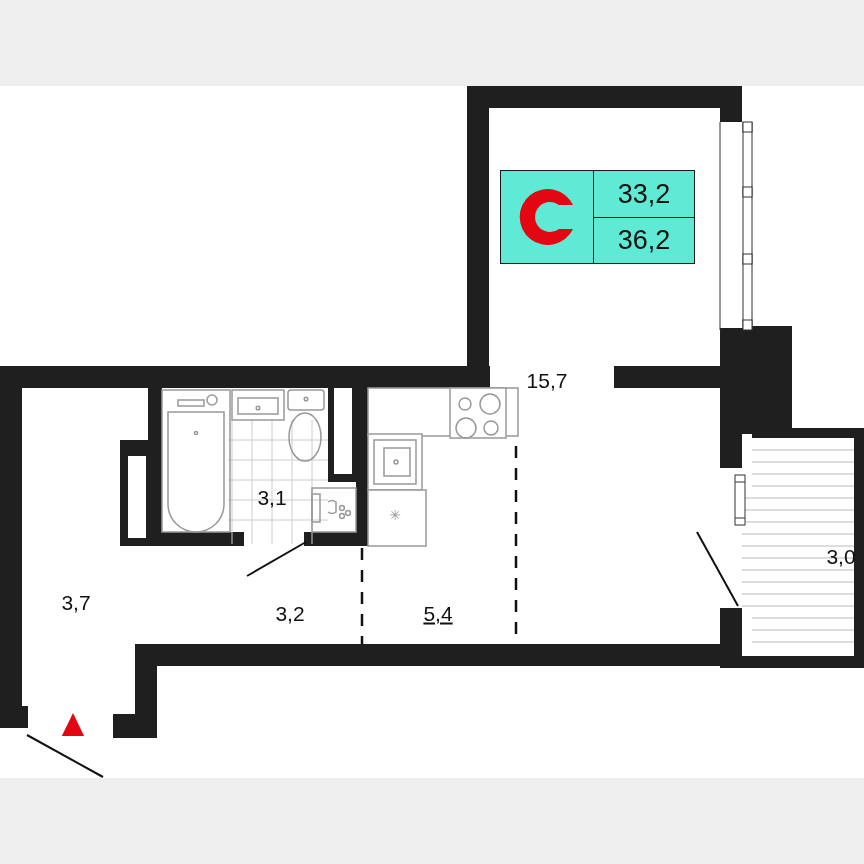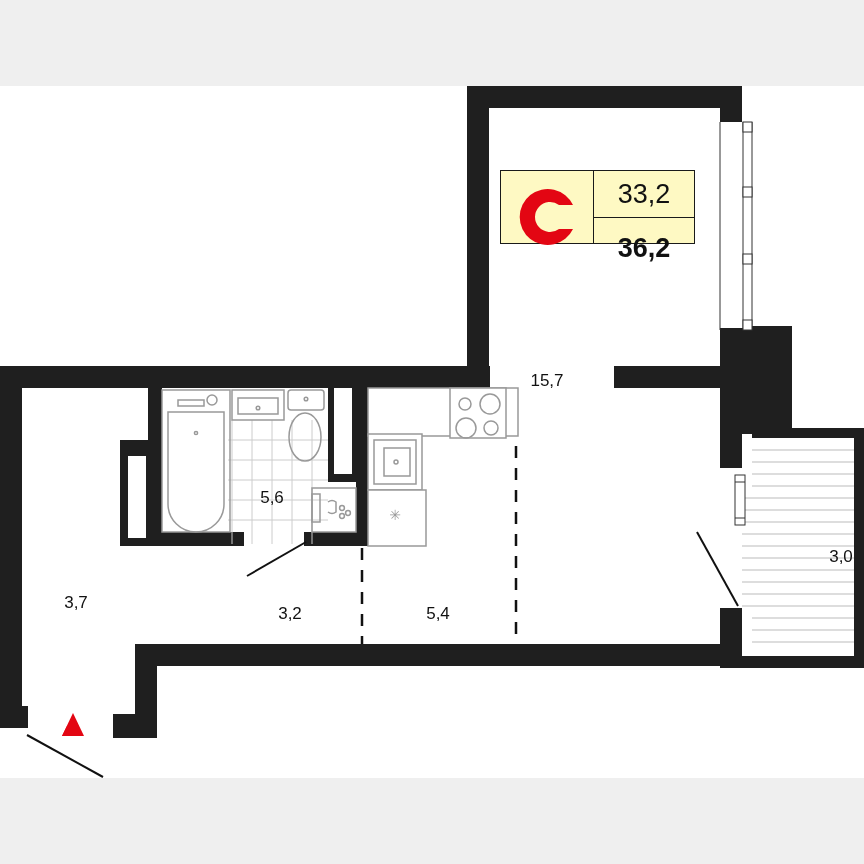--- a/index.html
+++ b/index.html
@@ -1,24 +1,24 @@
 <!DOCTYPE html>
 <html><head>
 <meta charset="utf-8">
 <style>
   html, body { margin:0; padding:0; }
   body { width:864px; height:864px; background:#efefef; position:relative; overflow:hidden;
          font-family:"Liberation Sans", sans-serif; }
   #plan { position:absolute; left:0; top:0; width:864px; height:864px; }
-  .lbl { position:absolute; font-size:17px; color:#111; line-height:1; transform:translate(-50%,-50%); white-space:nowrap; }
-  .badge { position:absolute; left:500px; top:170px; width:195px; height:74px; border:1.5px solid #1a1a1a; background:#fef9c3; box-sizing:border-box; }
+  .lbl { position:absolute; font-size:21px; color:#111; line-height:1; transform:translate(-50%,-50%); white-space:nowrap; }
+  .badge { position:absolute; left:500px; top:170px; width:195px; height:94px; border:1.5px solid #1a1a1a; background:#5eead4; box-sizing:border-box; }
   .badge .logo { position:absolute; left:0; top:0; width:92px; height:100%; border-right:1.5px solid #1a1a1a; }
   .badge .cell { position:absolute; left:93px; width:100px; height:46px; font-size:27px; display:flex; align-items:center; justify-content:center; color:#111; }
   .badge .c1 { top:0; border-bottom:1.5px solid #1a1a1a; }
-  .badge .c2 { top:54px;font-weight:bold; }
+  .badge .c2 { top:46px; }
 </style>
 </head>
 <body>
 
 <svg id="plan" viewBox="0 0 864 864" xmlns="http://www.w3.org/2000/svg">
 
   <rect x="0" y="86" width="864" height="692" fill="#ffffff"></rect>
 
   <g fill="#1f1f1f">
 
@@ -162,17 +162,17 @@
   <div class="logo">
     <svg width="92" height="91" viewBox="0 0 92 91">
       <path d="M72 34 A28 28 0 1 0 72 58 L58 58 A15 15 0 1 1 58 34 Z" fill="#e30613"></path>
     </svg>
   </div>
   <div class="cell c1">33,2</div>
   <div class="cell c2">36,2</div>
 </div>
 
 <div class="lbl" style="left:547px;top:380px;">15,7</div>
-<div class="lbl" style="left:272px;top:497px;">5,6</div>
+<div class="lbl" style="left:272px;top:497px;">3,1</div>
 <div class="lbl" style="left:76px;top:602px;">3,7</div>
 <div class="lbl" style="left:290px;top:613px;">3,2</div>
-<div class="lbl" style="left:438px;top:613px;">5,4</div>
+<div class="lbl" style="left:438px;top:613px;text-decoration:underline;">5,4</div>
 <div class="lbl" style="left:802px;top:556px;margin-left:39px;">3,0</div>
 
 </body></html>

